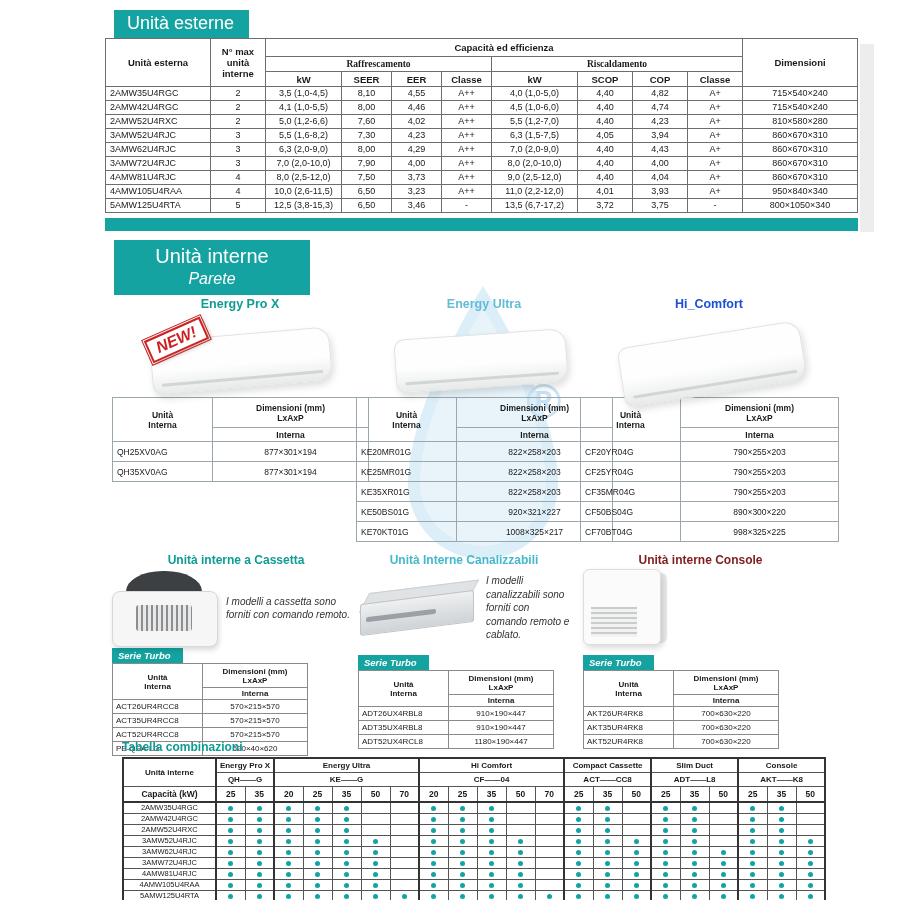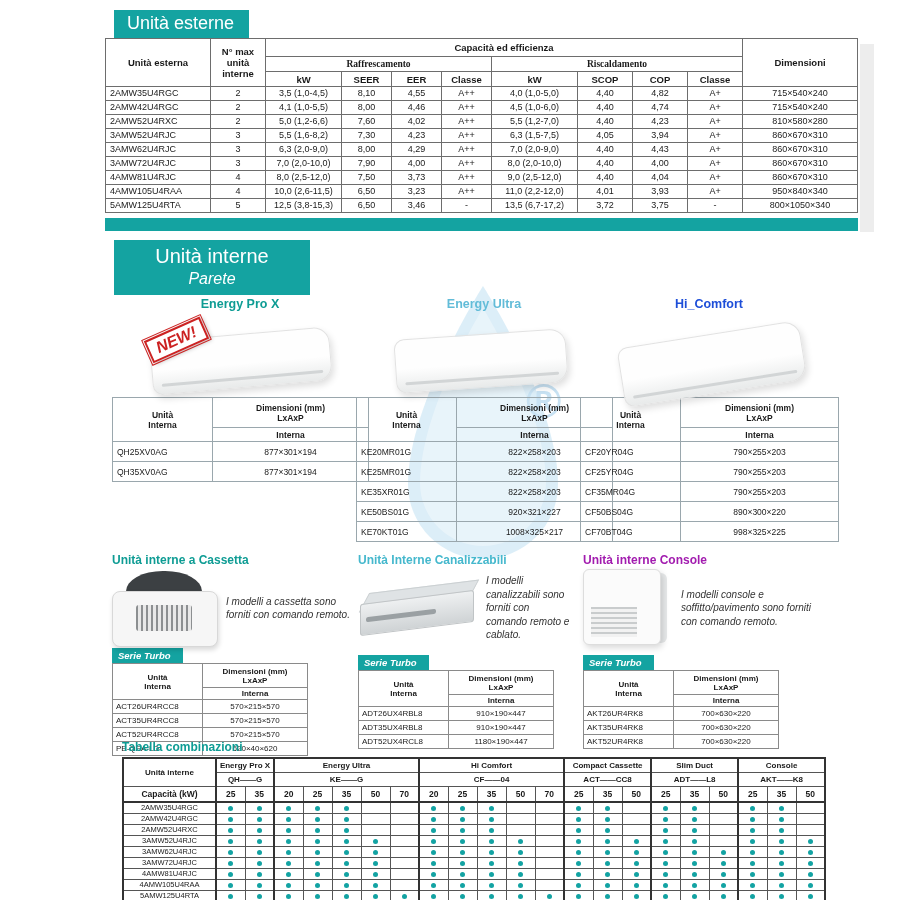--- a/index.html
+++ b/index.html
@@ -49,22 +49,22 @@
   .dim-table{width:100%;border-collapse:collapse;table-layout:fixed;background:transparent;}
   .dim-table th,.dim-table td{border:1px solid #9aa7ad;font-size:8.5px;text-align:center;padding:0;}
   .dim-table th{font-weight:bold;}
   .dim-table .h-main{height:30px;} .dim-table .h-sub{height:14px;}
   .dim-table td{height:19px;}
   .dim-table td.first{text-align:left;padding-left:4px;}
 
   
   .other-col{position:absolute;top:553px;z-index:1;}
   #other-col-0{left:112px;width:248px;} #other-col-1{left:358px;width:212px;} #other-col-2{left:583px;width:235px;}
-  .sec-title{font-weight:bold;font-size:12px;height:18px;}
-  .t-cass{color:#0e9c94;} .t-canal{color:#45b8cd;} .t-cons{color:#a21caf;}
+  .sec-title{text-align:center;font-weight:bold;font-size:12px;height:18px;}
+  .t-cass{color:#0e9c94;} .t-canal{color:#45b8cd;} .t-cons{color:#7f1d1d;}
   .sec-body{display:flex;align-items:center;height:74px;}
   .sec-desc{font-style:italic;font-size:10px;line-height:1.35;color:#333;padding-left:10px;flex:1;}
   .serie-tab{display:inline-block;background:#14a3a1;color:#fff;font-weight:bold;font-style:italic;
              font-size:9.5px;padding:2px 12px 2px 6px;}
   .serie-table{border-collapse:collapse;table-layout:fixed;width:195px;background:#fff;}
   .serie-table th,.serie-table td{border:1px solid #8a8a8a;font-size:8px;text-align:center;padding:0;}
   .serie-table .h-main{height:24px;} .serie-table .h-sub{height:12px;}
   .serie-table td{height:13px;}
   .serie-table td.first{text-align:left;padding-left:3px;}
   .mt10{margin-top:10px;}
@@ -495,21 +495,20 @@
   </div>
 
   <div class="other-col" id="other-col-2">
     <div class="sec-title t-cons">Unità interne Console</div>
     <div class="sec-body">
       <div class="ac-console">
         <div class="back"></div>
           <div class="front"></div>
           <div class="grille"></div>
       </div>
-      <div class="sec-desc">I modelli console e soffitto/pavimento sono forniti con comando remoto.</div>
     </div>
     <div class="serie-tab mt10">Serie Turbo</div>
     <table class="serie-table">
       <colgroup>
           <col style="width:90px">
           <col style="width:105px">
         </colgroup>
       <thead>
         <tr class="h-main">
           <th rowspan="2"><span>Unità</span><br><span>Interna</span></th>

